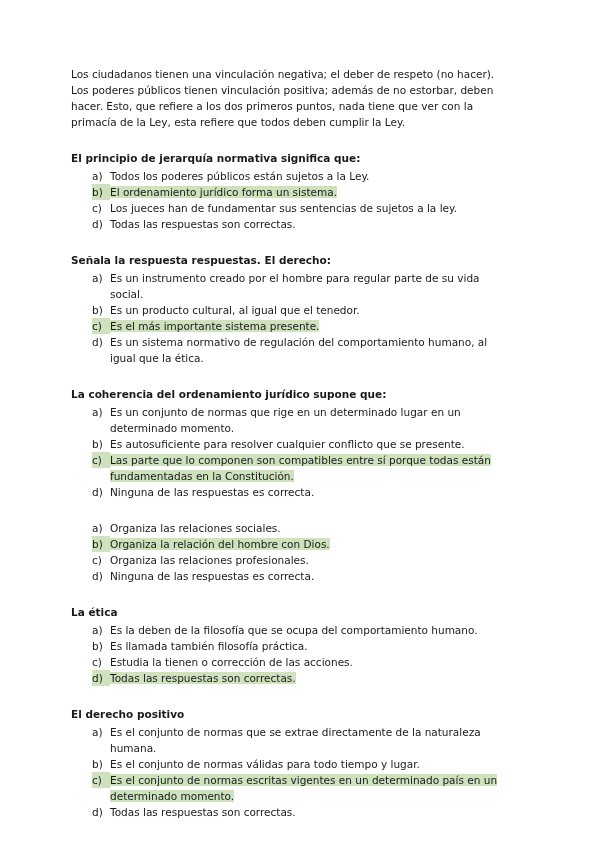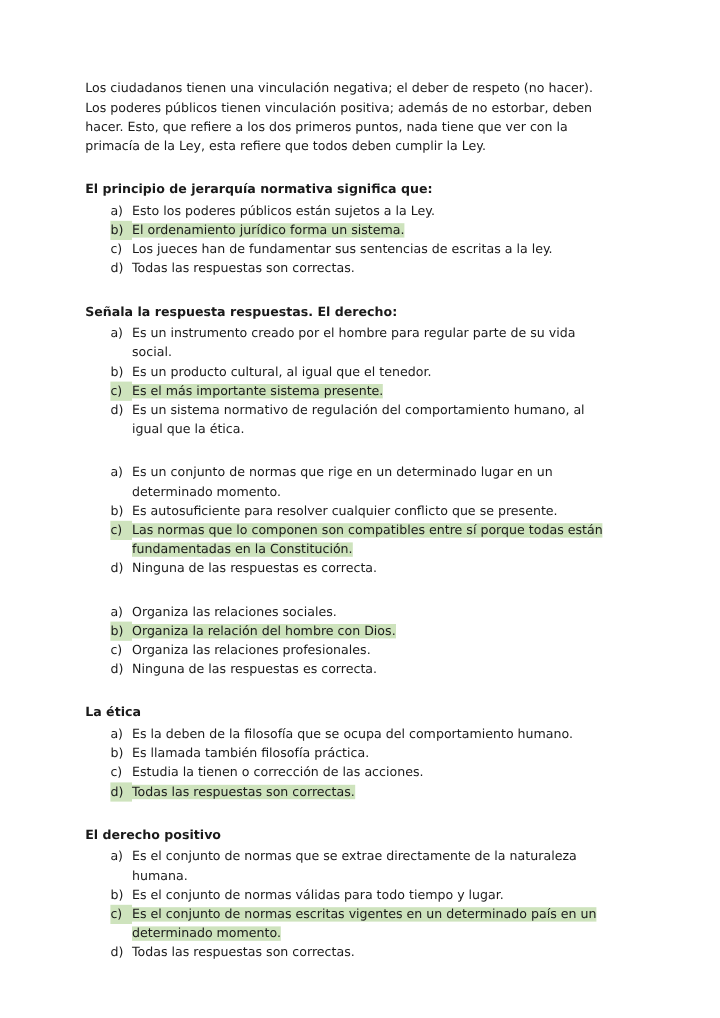--- a/index.html
+++ b/index.html
@@ -53,29 +53,29 @@
 </head>
 <body style="background: rgb(255, 255, 255);">
 
 <div class="page">
   <p class="intro">Los ciudadanos tienen una vinculación negativa; el deber de respeto (no hacer). Los poderes públicos tienen vinculación positiva; además de no estorbar, deben hacer. Esto, que refiere a los dos primeros puntos, nada tiene que ver con la primacía de la Ley, esta refiere que todos deben cumplir la Ley.</p>
   <div>
       <div class="question">
         <div class="q-title">El principio de jerarquía normativa significa que:</div>
         <div class="option">
           <span class="opt-letter">a)</span>
-          <span class="opt-text"><span>Esto los poderes públicos están sujetos a la Ley.</span></span>
+          <span class="opt-text"><span>Todos los poderes públicos están sujetos a la Ley.</span></span>
         </div>
         <div class="option">
           <span class="opt-letter hl">b)</span>
           <span class="opt-text"><span class="hl">El ordenamiento jurídico forma un sistema.</span></span>
         </div>
         <div class="option">
           <span class="opt-letter">c)</span>
-          <span class="opt-text"><span>Los jueces han de fundamentar sus sentencias de escritas a la ley.</span></span>
+          <span class="opt-text"><span>Los jueces han de fundamentar sus sentencias de sujetos a la ley.</span></span>
         </div>
         <div class="option">
           <span class="opt-letter">d)</span>
           <span class="opt-text"><span>Todas las respuestas son correctas.</span></span>
         </div>
       </div>
       <div class="question">
         <div class="q-title">Señala la respuesta respuestas. El derecho:</div>
         <div class="option">
           <span class="opt-letter">a)</span>
@@ -88,31 +88,32 @@
         <div class="option">
           <span class="opt-letter hl">c)</span>
           <span class="opt-text"><span class="hl">Es el más importante sistema presente.</span></span>
         </div>
         <div class="option">
           <span class="opt-letter">d)</span>
           <span class="opt-text"><span>Es un sistema normativo de regulación del comportamiento humano, al igual que la ética.</span></span>
         </div>
       </div>
       <div class="question">
+        <div class="q-title">La coherencia del ordenamiento jurídico supone que:</div>
         <div class="option">
           <span class="opt-letter">a)</span>
           <span class="opt-text"><span>Es un conjunto de normas que rige en un determinado lugar en un determinado momento.</span></span>
         </div>
         <div class="option">
           <span class="opt-letter">b)</span>
           <span class="opt-text"><span>Es autosuficiente para resolver cualquier conflicto que se presente.</span></span>
         </div>
         <div class="option">
           <span class="opt-letter hl">c)</span>
-          <span class="opt-text"><span class="hl">Las normas que lo componen son compatibles entre sí porque todas están fundamentadas en la Constitución.</span></span>
+          <span class="opt-text"><span class="hl">Las parte que lo componen son compatibles entre sí porque todas están fundamentadas en la Constitución.</span></span>
         </div>
         <div class="option">
           <span class="opt-letter">d)</span>
           <span class="opt-text"><span>Ninguna de las respuestas es correcta.</span></span>
         </div>
       </div>
       <div class="question">
         <div class="option">
           <span class="opt-letter">a)</span>
           <span class="opt-text"><span>Organiza las relaciones sociales.</span></span>

